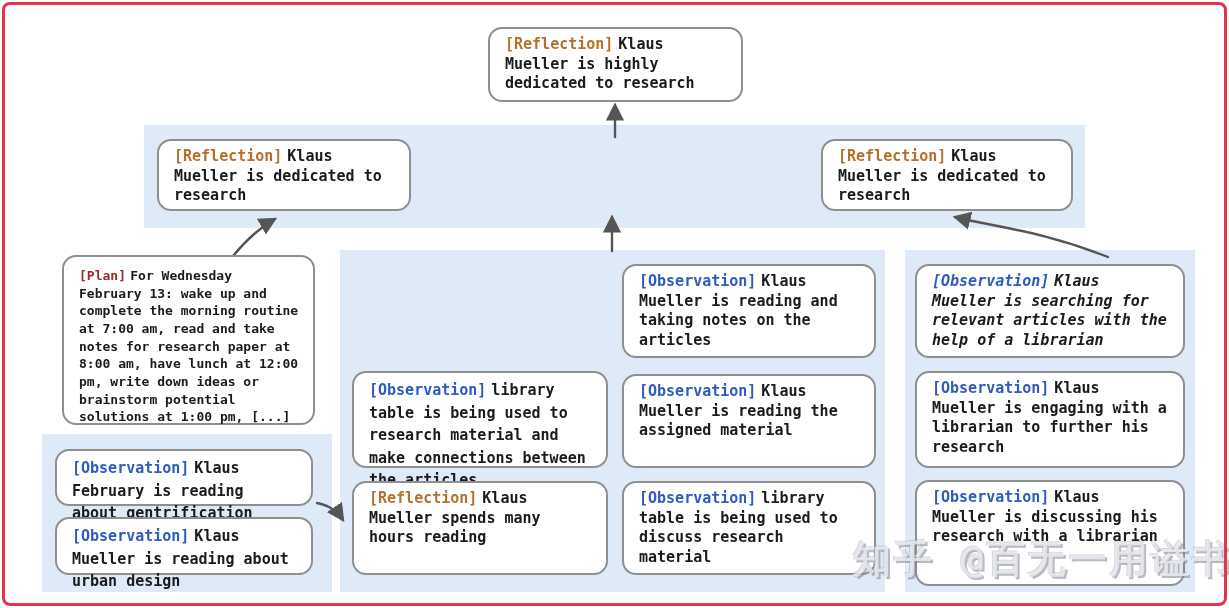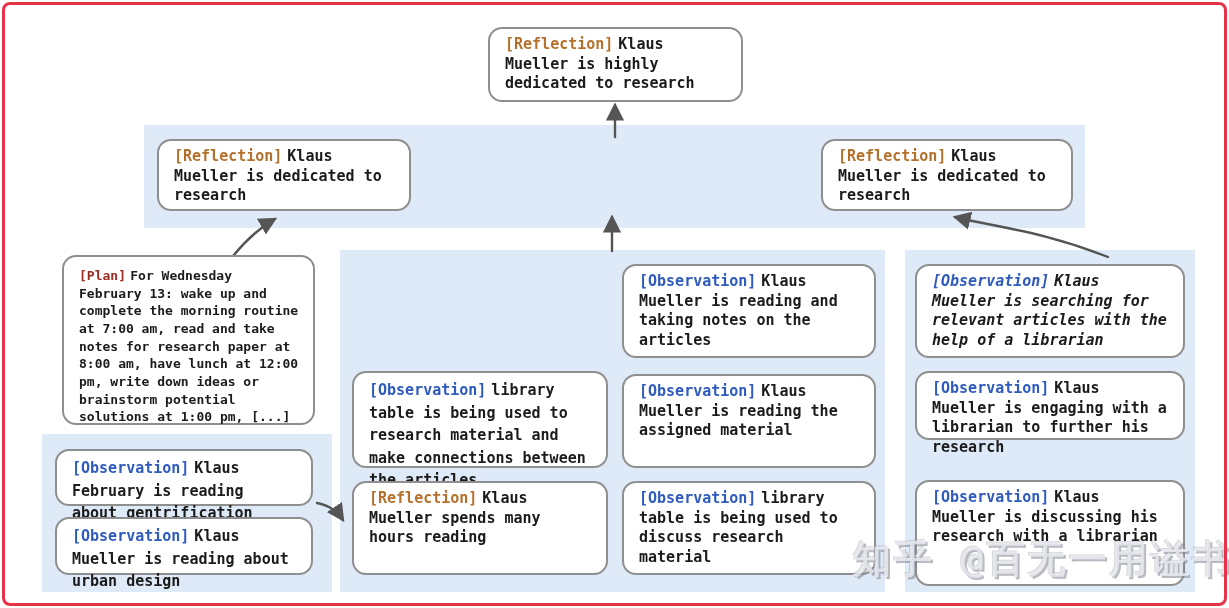--- a/index.html
+++ b/index.html
@@ -168,21 +168,21 @@
     <div class="inner">
       <span class="tag t-observation">[Observation]</span><span class="txt">library table is being used to discuss research material</span>
     </div>
   </div>
 
   <div class="node" style="left:915px; top:264px; width:270px; height:94px;font-style:italic;">
     <div class="inner">
       <span class="tag t-observation">[Observation]</span><span class="txt">Klaus Mueller is searching for relevant articles with the help of a librarian</span>
     </div>
   </div>
-  <div class="node" style="left:915px; top:371px; width:270px; height:69px;">
+  <div class="node" style="left:915px; top:371px; width:270px; height:97px;">
     <div class="inner">
       <span class="tag t-observation">[Observation]</span><span class="txt">Klaus Mueller is engaging with a librarian to further his research</span>
     </div>
   </div>
   <div class="node" style="left:915px; top:480px; width:270px; height:106px;">
     <div class="inner">
       <span class="tag t-observation">[Observation]</span><span class="txt">Klaus Mueller is discussing his research with a librarian</span>
     </div>
   </div>
 

